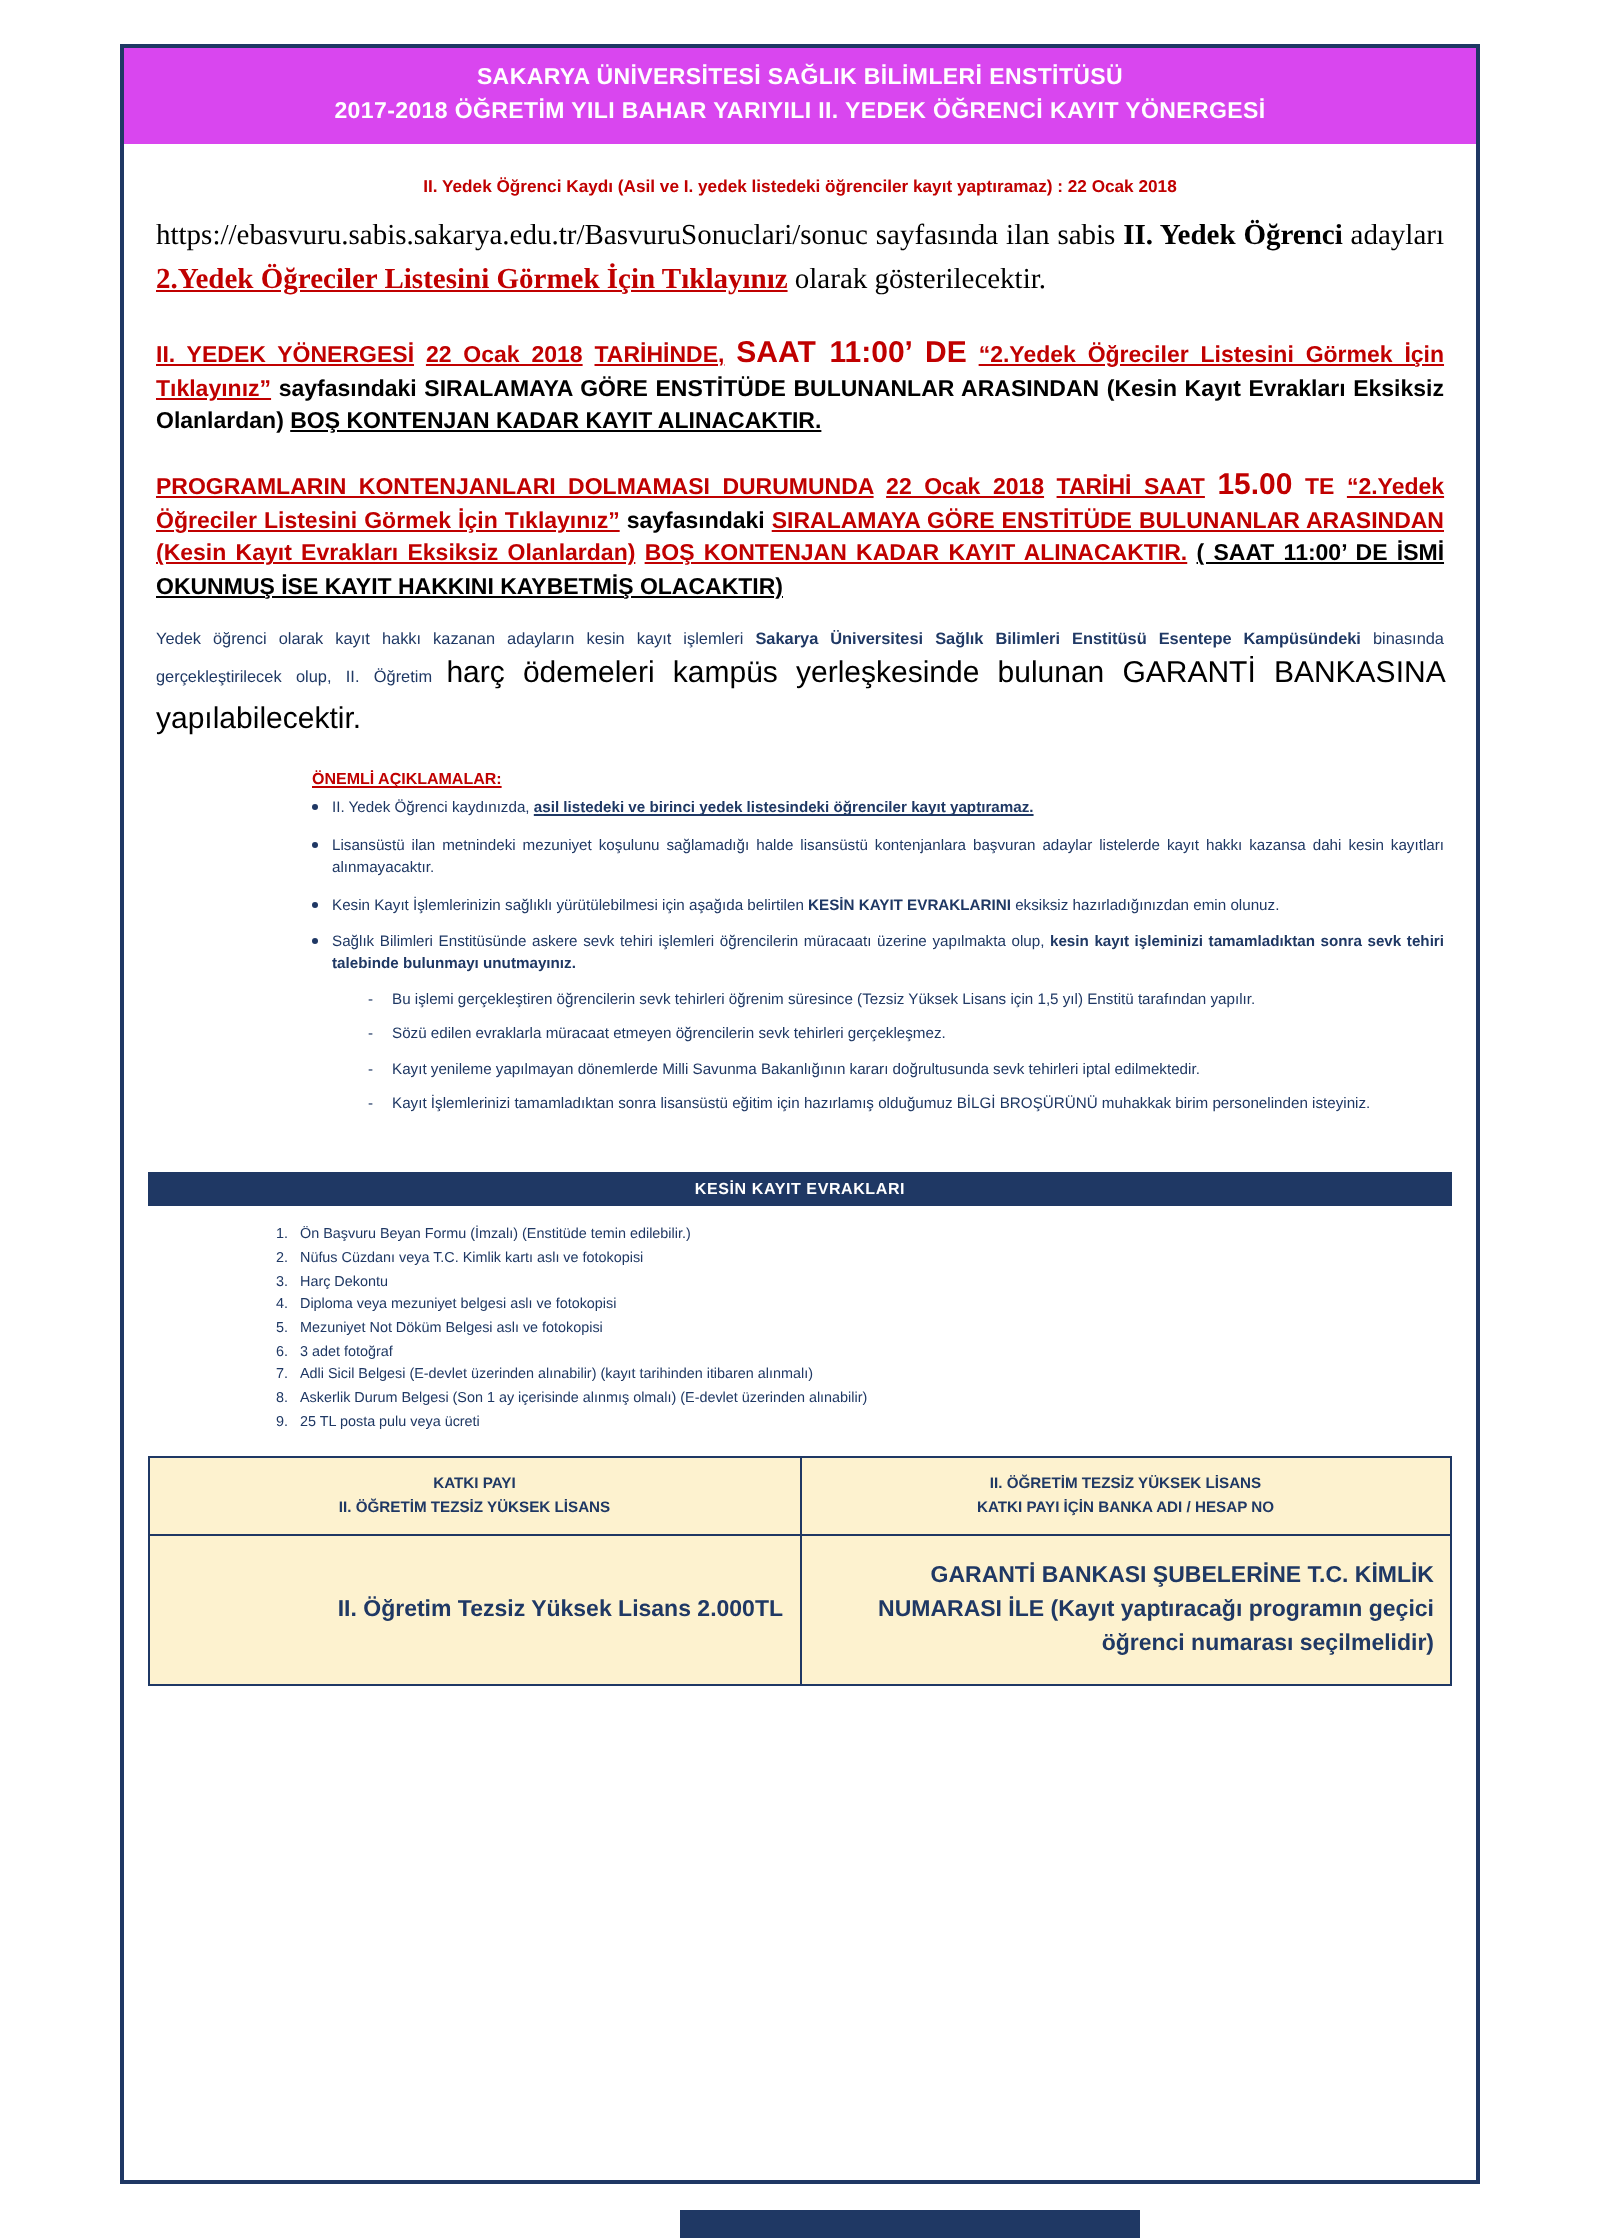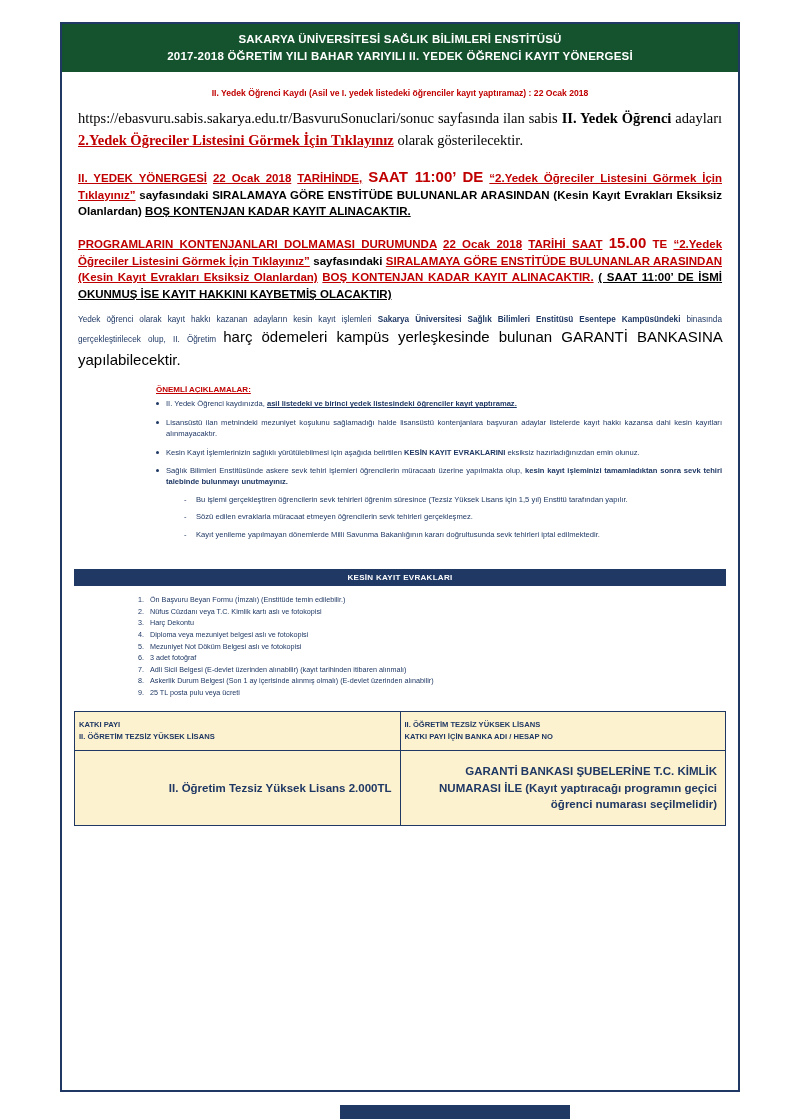--- a/index.html
+++ b/index.html
@@ -12,21 +12,21 @@
   .page{
     position:absolute;
     left:60px; top:22px;
     width:680px; height:1070px;
     border:2px solid #1f3864;
     box-sizing:border-box;
     background:#fff;
     padding:0;
   }
   .header{
-    background:#14532d;
+    background:#d946ef;
     color:#ffffff;
     text-align:center;
     font-weight:bold;
     font-size:11.5px;
     line-height:1.45;
     padding:7px 6px 8px 6px;
     letter-spacing:.2px;
   }
   .header .l2{display:block;}
   .subhead{
@@ -149,21 +149,21 @@
     table-layout:fixed;
   }
   table.fees th{
     border:1px solid #1f3864;
     background:#fdf2cf;
     color:#1f3864;
     font-size:7.6px;
     font-weight:bold;
     padding:7px 4px;
     line-height:1.6;
-    text-align:left;
+    text-align:center;
   }
   table.fees td{
     border:1px solid #1f3864;
     background:#fdf2cf;
     color:#1f3864;
     font-size:11.5px;
     font-weight:bold;
     text-align:right;
     padding:12px 8px;
     line-height:1.45;
@@ -237,20 +237,21 @@
       </li>
       <li>
         <span>Kesin Kayıt İşlemlerinizin sağlıklı yürütülebilmesi için aşağıda belirtilen </span><b>KESİN KAYIT EVRAKLARINI</b><span> eksiksiz hazırladığınızdan emin olunuz.</span>
       </li>
       <li>
         <span>Sağlık Bilimleri Enstitüsünde askere sevk tehiri işlemleri öğrencilerin müracaatı üzerine yapılmakta olup, </span><b>kesin kayıt işleminizi tamamladıktan sonra sevk tehiri talebinde bulunmayı unutmayınız.</b>
         <ul class="dashes">
           <li>Bu işlemi gerçekleştiren öğrencilerin sevk tehirleri öğrenim süresince (Tezsiz Yüksek Lisans için 1,5 yıl) Enstitü tarafından yapılır.</li>
           <li>Sözü edilen evraklarla müracaat etmeyen öğrencilerin sevk tehirleri gerçekleşmez.</li>
           <li>Kayıt yenileme yapılmayan dönemlerde Milli Savunma Bakanlığının kararı doğrultusunda sevk tehirleri iptal edilmektedir.</li>
+          <li>Kayıt İşlemlerinizi tamamladıktan sonra lisansüstü eğitim için hazırlamış olduğumuz BİLGİ BROŞÜRÜNÜ muhakkak birim personelinden isteyiniz.</li>
         </ul>
       </li>
     </ul>
   </div>
 
   <div class="docs-band">KESİN KAYIT EVRAKLARI</div>
 
   <ol class="docs">
     <li>Ön Başvuru Beyan Formu (İmzalı) (Enstitüde temin edilebilir.)</li>
     <li>Nüfus Cüzdanı veya T.C. Kimlik kartı aslı ve fotokopisi</li>

